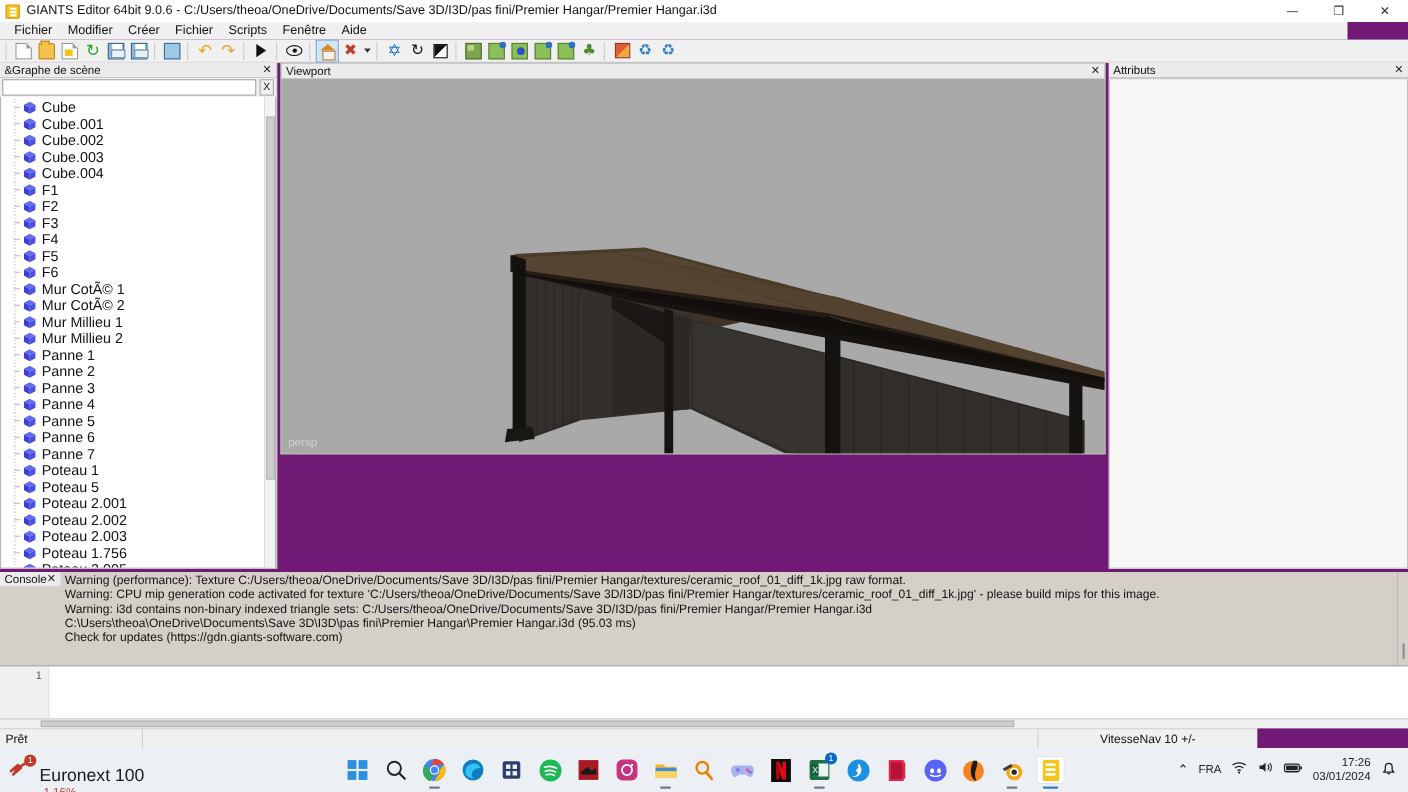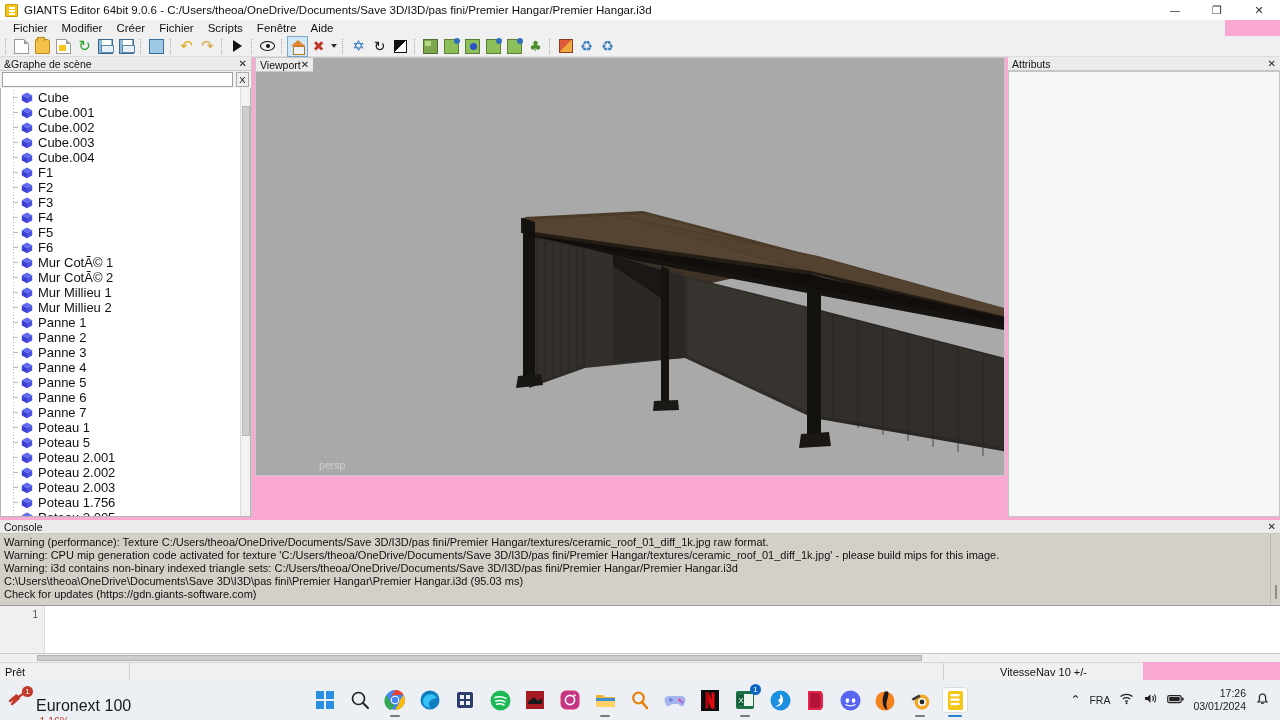--- a/index.html
+++ b/index.html
@@ -2,21 +2,21 @@
 <html><head>
 <meta charset="utf-8">
 <style>
   * { box-sizing: border-box; margin: 0; padding: 0; }
   html, body {
     width: 1280px; height: 720px;
     overflow: hidden;
     font-family: "Liberation Sans", sans-serif;
     background: #f0f0f0;
   }
-  .app { position: relative; width: 1280px; height: 720px; background: #f9a8d4; }
+  .app { position: relative; width: 1280px; height: 720px; background: #701a75; }
 
   
   .titlebar {
     position: absolute; top: 0; left: 0; width: 1280px; height: 20px;
     background: #ffffff; display: flex; align-items: center;
   }
   .title-icon {
     width: 13px; height: 13px; margin-left: 5px; margin-right: 6px;
     background: #f5c518; border: 1px solid #c99a10; border-radius: 1px;
     position: relative; flex: none;
@@ -130,38 +130,38 @@
   .cube-ico { width:12px; height:12px; flex:none; position:relative; margin-right:5px;}
   .cube-ico svg { display:block; }
   .tree-label { font-size:13px; color:#111; white-space:nowrap; }
   .sg-scroll {
     position:absolute; right:0; top:0; width:10px; height:100%; background:#f2f2f2; border-left:1px solid #dcdcdc;
   }
   .sg-thumb { position:absolute; top:18px; left:1px; width:8px; height:330px; background:#cdcdcd; border:1px solid #b6b6b6;}
 
   
   .viewport {
-    position:absolute; top:57px; left:255px; width:750px; height:419px;
+    position:absolute; top:57px; left:255px; width:750px; height:356px;
     background:#a9a9a9; border:1px solid #c8c8c8;
-    display:flex; flex-direction:row;
+    display:flex; flex-direction:column;
   }
   .vp-canvas { flex:1; position:relative; background:#a9a9a9; overflow:hidden; }
   .vp-label { position:absolute; left:6px; bottom:4px; font-size:10.5px; color:#cfcfcf; }
 
   
   .attributes {
     position:absolute; top:57px; left:1008px; width:272px; height:460px;
     background:#f0f0f0; display:flex; flex-direction:column;
   }
   .attr-body { flex:1; background:#f7f7f7; border:1px solid #c4c4c4; }
 
   
   .console {
     position:absolute; top:520px; left:0; width:1280px; height:85px; background:#d4d0c8;
-    display:flex; flex-direction:column;
+    display:flex; 
   }
   .console-body { flex:1; position:relative; overflow:hidden; }
   .console-line {
     font-size:11px; color:#111; white-space:nowrap; line-height:13px; padding-left:4px;
     font-family:"Liberation Sans", sans-serif;
   }
   .con-scroll { position:absolute; right:0; top:0; width:10px; height:100%; background:#d4d0c8; border-left:1px solid #bdb9b2;}
   .con-thumb { position:absolute; right:3px; bottom:6px; width:2px; height:14px; background:#8d8d8d;}
 
   

